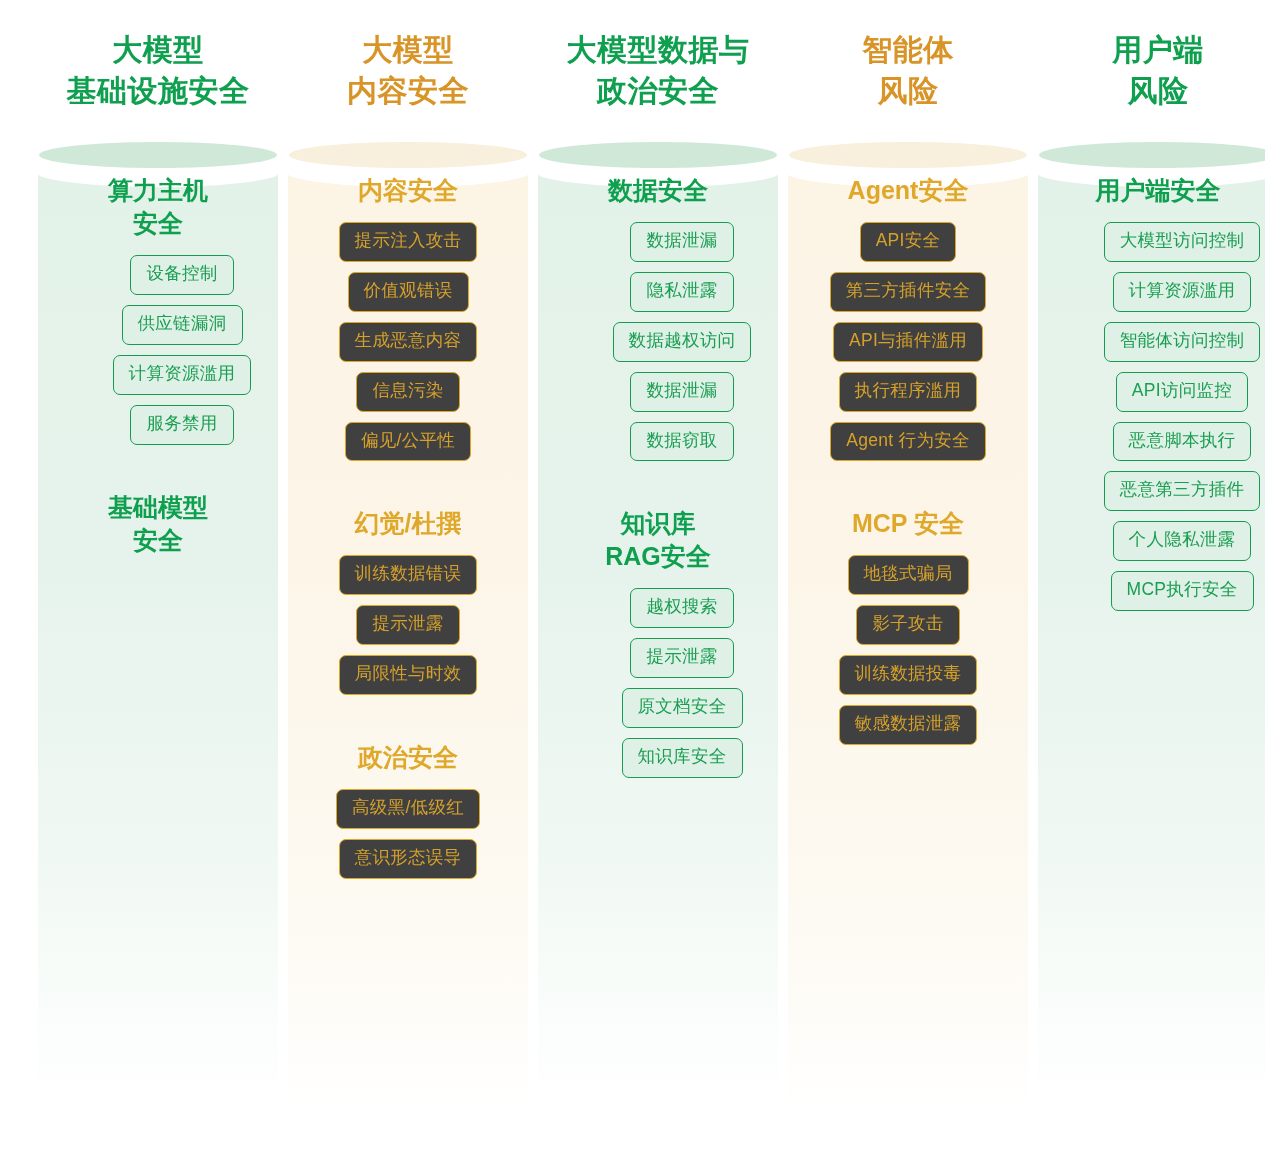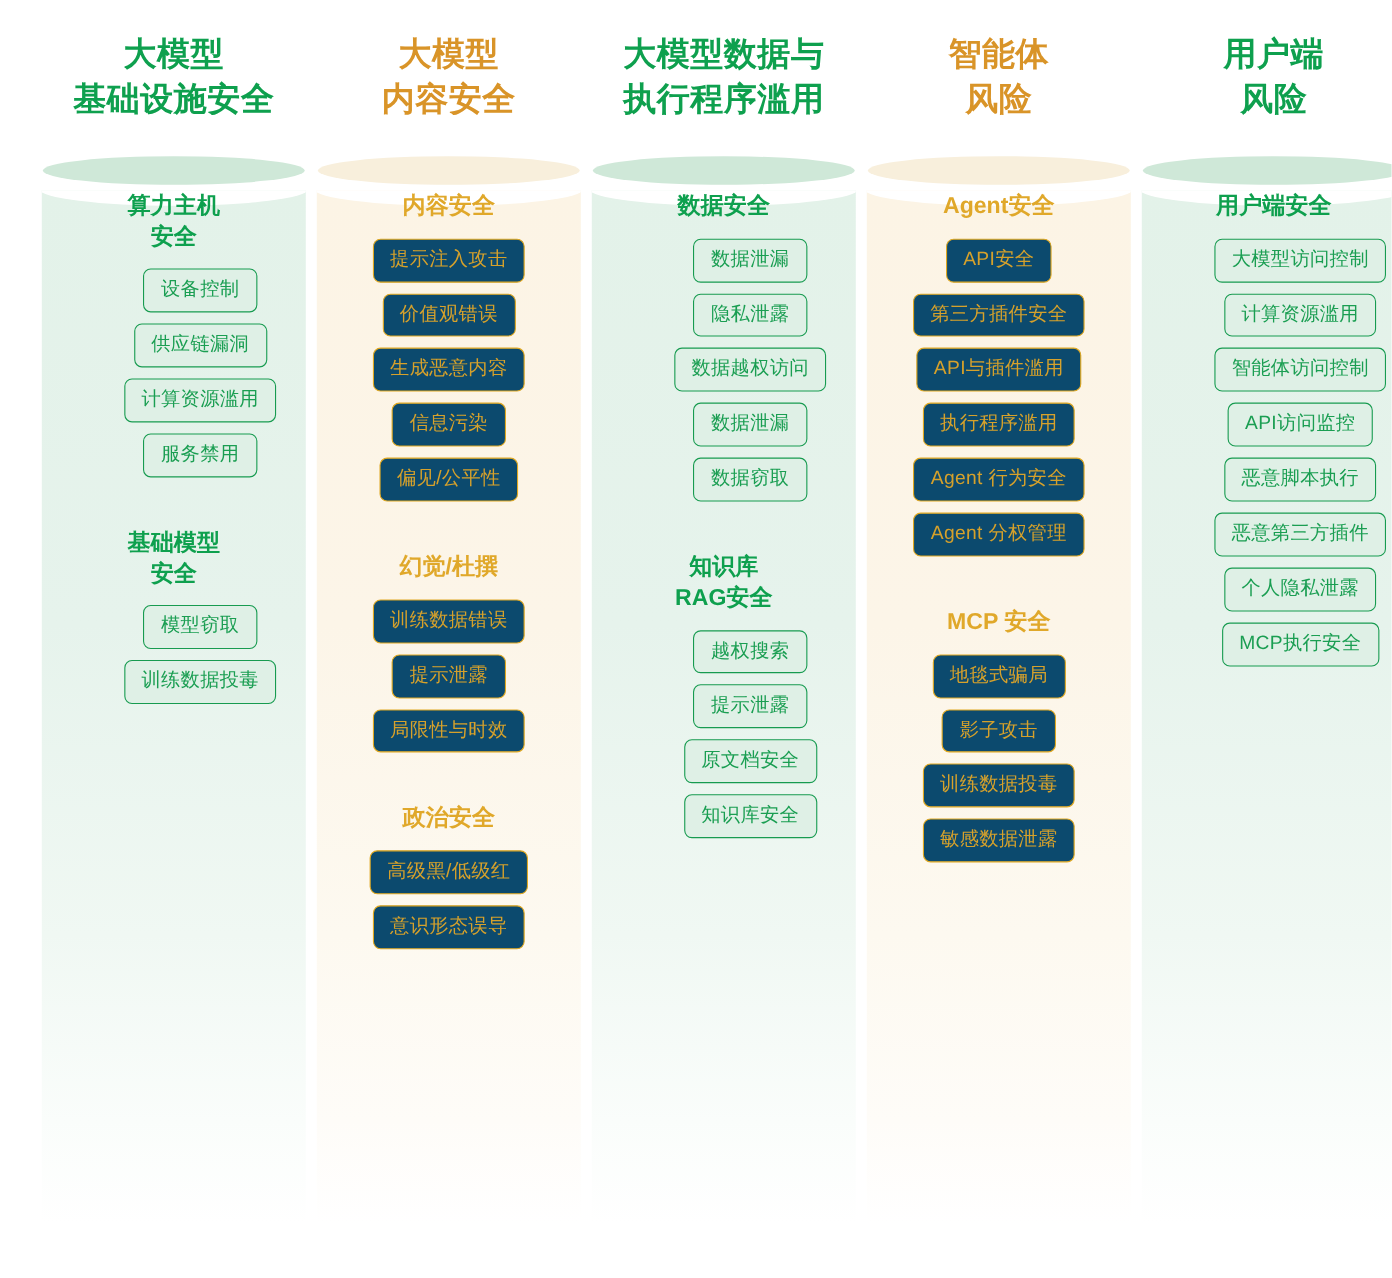--- a/index.html
+++ b/index.html
@@ -108,21 +108,21 @@
     width: 100%;
     display: flex;
     flex-direction: column;
     align-items: center;
   }
 
   .section { width: 100%; display: flex; flex-direction: column; align-items: center; }
   .section + .section { margin-top: 46px; }
 
   .section-title {
-    font-size: 21px;
+    font-size: 25px;
     font-weight: bold;
     line-height: 1.32;
     text-align: center;
     white-space: pre-line;
     margin-bottom: 15px;
   }
   .section-title.green { color: #0ea04e; }
   .section-title.amber { color: #e0a82a; }
 
   .pill-list { display: flex; flex-direction: column; align-items: center; gap: 10px; width: 100%; }
@@ -140,21 +140,21 @@
     letter-spacing: 0.3px;
   }
   .pill.green {
     border-color: #179b50;
     background: #dff0e6;
     color: #1a9e52;
     margin-left: 48px;
   }
   .pill.amber {
     border-color: #e0a820;
-    background: #0c4a6e;
+    background: #404040;
     color: #d6a12b;
   }
 </style>
 </head>
 <body>
 
 <div id="board">
   <div class="columns">
       <div class="column">
         <div class="col-header green">大模型
@@ -168,24 +168,20 @@
             <div class="pill-list">
               <div class="pill green">设备控制</div>
               <div class="pill green">供应链漏洞</div>
               <div class="pill green">计算资源滥用</div>
               <div class="pill green">服务禁用</div>
             </div>
           </div>
           <div class="section">
             <div class="section-title green">基础模型
 安全</div>
-            <div class="pill-list">
-              <div class="pill green">模型窃取</div>
-              <div class="pill green">训练数据投毒</div>
-            </div>
           </div>
         </div>
       </div>
       <div class="column">
         <div class="col-header amber">大模型
 内容安全</div>
         <div class="cyl-lid amber"></div>
         <div class="cyl-body amber"></div>
         <div class="col-content">
           <div class="section">
@@ -210,21 +206,21 @@
             <div class="section-title amber">政治安全</div>
             <div class="pill-list">
               <div class="pill amber">高级黑/低级红</div>
               <div class="pill amber">意识形态误导</div>
             </div>
           </div>
         </div>
       </div>
       <div class="column">
         <div class="col-header green">大模型数据与
-执行程序滥用</div>
+政治安全</div>
         <div class="cyl-lid green"></div>
         <div class="cyl-body green"></div>
         <div class="col-content">
           <div class="section">
             <div class="section-title green">数据安全</div>
             <div class="pill-list">
               <div class="pill green">数据泄漏</div>
               <div class="pill green">隐私泄露</div>
               <div class="pill green">数据越权访问</div>
               <div class="pill green">数据泄漏</div>
@@ -250,21 +246,20 @@
         <div class="cyl-body amber"></div>
         <div class="col-content">
           <div class="section">
             <div class="section-title amber">Agent安全</div>
             <div class="pill-list">
               <div class="pill amber">API安全</div>
               <div class="pill amber">第三方插件安全</div>
               <div class="pill amber">API与插件滥用</div>
               <div class="pill amber">执行程序滥用</div>
               <div class="pill amber">Agent 行为安全</div>
-              <div class="pill amber">Agent 分权管理</div>
             </div>
           </div>
           <div class="section">
             <div class="section-title amber">MCP 安全</div>
             <div class="pill-list">
               <div class="pill amber">地毯式骗局</div>
               <div class="pill amber">影子攻击</div>
               <div class="pill amber">训练数据投毒</div>
               <div class="pill amber">敏感数据泄露</div>
             </div>

